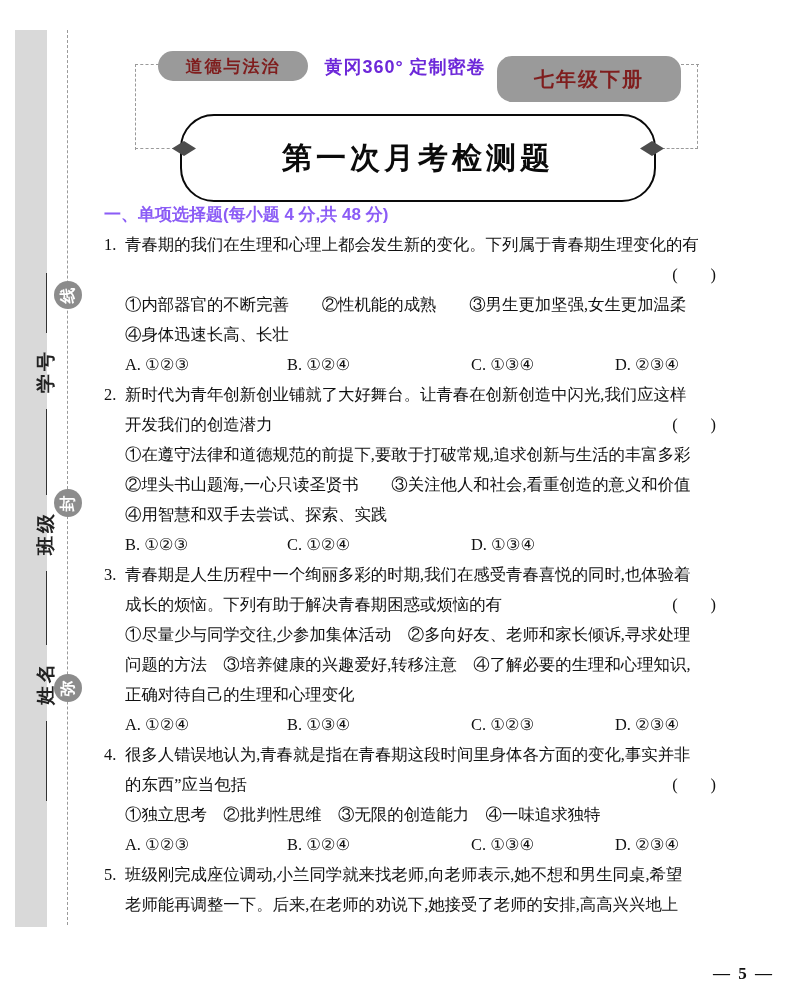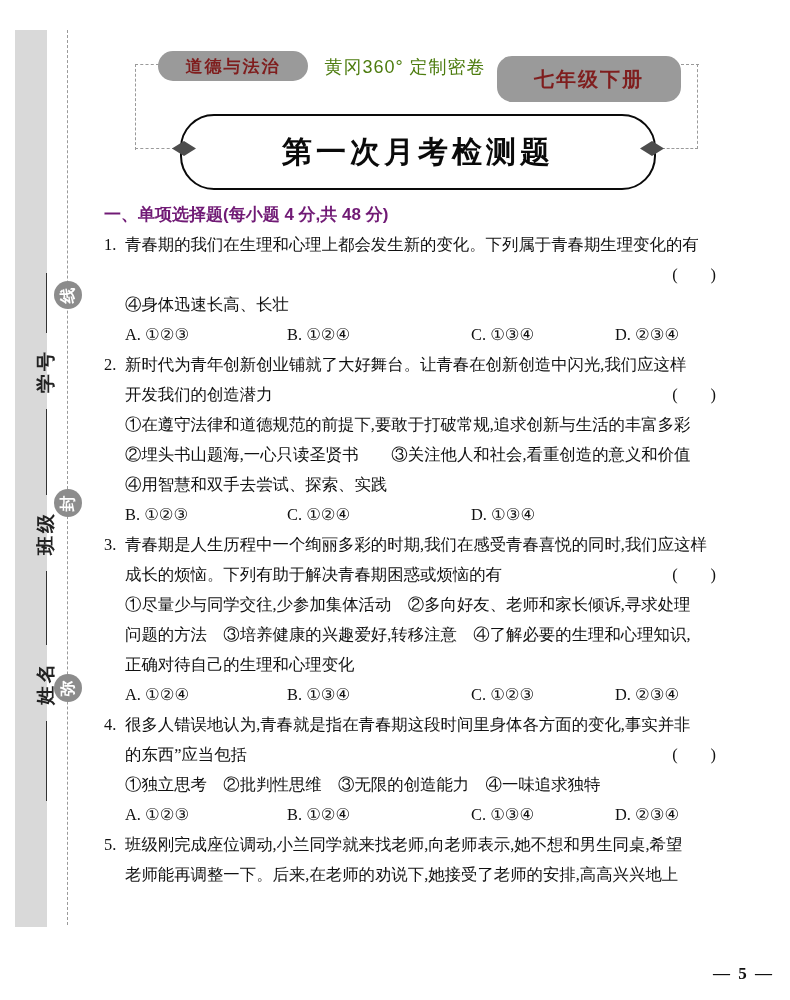--- a/index.html
+++ b/index.html
@@ -33,48 +33,48 @@
     position:absolute; background:#9a9a9a; color:#7f1d1d; border-radius:15px;
     font-family:"Liberation Sans","DejaVu Sans",sans-serif; font-weight:700;
     display:flex; align-items:center; justify-content:center; letter-spacing:2px;
   }
   .badge-left  { left:158px; top:51px; width:150px; height:30px; font-size:17px; }
   .badge-right { left:497px; top:56px; width:184px; height:46px; font-size:20px; }
   .series {
     position:absolute; left:315px; top:53px; width:180px; height:28px;
     display:flex; align-items:center; justify-content:center;
     font-family:"Liberation Sans","DejaVu Sans",sans-serif;
-    font-weight:400; font-size:18px; color:#4d7c0f; letter-spacing:1px; white-space:nowrap;
+    font-weight:700; font-size:18px; color:#6d28d9; letter-spacing:1px; white-space:nowrap;
   }
   .dash { position:absolute; border:0; }
   .dash.h { border-top:1.8px dashed #9a9a9a; height:0; }
   .dash.v { border-left:1.8px dashed #9a9a9a; width:0; }
   .dl-h1 { left:135px; top:64px;  width:24px; }
   .dl-v  { left:135px; top:64px;  height:86px; }
   .dl-h2 { left:135px; top:148px; width:40px; }
   .dr-h1 { left:681px; top:64px;  width:18px; }
   .dr-v  { left:697px; top:64px;  height:85px; }
   .dr-h2 { left:662px; top:148px; width:36px; }
   .title-box {
-    position:absolute; left:180px; top:114px; width:476px; height:76px;
+    position:absolute; left:180px; top:114px; width:476px; height:88px;
     border:2.5px solid #0a0a0a; border-radius:34px; background:#fff;
     display:flex; align-items:center; justify-content:center;
   }
   .exam-title { font-size:30px; font-weight:700; letter-spacing:4px; color:#0a0a0a; }
   .diamond {
     position:absolute; width:24px; height:15px; background:#4d4d4d; z-index:3;
     clip-path:polygon(50% 0, 100% 50%, 50% 100%, 0 50%);
   }
   .dm-left  { left:172px; top:141px; }
   .dm-right { left:640px; top:141px; }
   
   .content { position:absolute; left:104px; top:200px; width:612px; }
   .section-heading {
     font-family:"Liberation Sans","DejaVu Sans",sans-serif;
-    font-weight:700; font-size:17px; line-height:30px; color:#701a75; white-space:nowrap;
+    font-weight:700; font-size:17px; line-height:30px; color:#8b5cf6; white-space:nowrap;
   }
   .question { position:relative; padding-left:21px; }
   .qnum { position:absolute; left:0; top:0; line-height:30px; font-size:16.4px; }
   .qrow { line-height:30px; font-size:16.4px; white-space:nowrap; }
   .qrow.tb { display:flex; justify-content:space-between;gap:48px; }
   .qrow.bracket-row { text-align:right; }
   .qrow.options { display:grid; grid-template-columns:162px 184px 144px 1fr; white-space:nowrap; }
   .bracket { letter-spacing:0; }
   
   .page-number {
@@ -125,20 +125,21 @@
   <div class="diamond dm-left"></div>
   <div class="diamond dm-right"></div>
 
   <div class="content">
     <div class="section-heading">一、单项选择题(每小题 4 分,共 48 分)</div>
     <div id="questions">
         <div class="question">
           <span class="qnum">1.</span>
           <div class="qrow">青春期的我们在生理和心理上都会发生新的变化。下列属于青春期生理变化的有</div>
           <div class="qrow bracket-row">(　　)</div>
+          <div class="qrow">①内部器官的不断完善　　②性机能的成熟　　③男生更加坚强,女生更加温柔</div>
           <div class="qrow">④身体迅速长高、长壮</div>
           <div class="qrow options">
             <span class="opt">A. ①②③</span>
             <span class="opt">B. ①②④</span>
             <span class="opt">C. ①③④</span>
             <span class="opt">D. ②③④</span>
           </div>
         </div>
         <div class="question">
           <span class="qnum">2.</span>
@@ -151,21 +152,21 @@
           <div class="qrow">②埋头书山题海,一心只读圣贤书　　③关注他人和社会,看重创造的意义和价值</div>
           <div class="qrow">④用智慧和双手去尝试、探索、实践</div>
           <div class="qrow options">
             <span class="opt">B. ①②③</span>
             <span class="opt">C. ①②④</span>
             <span class="opt">D. ①③④</span>
           </div>
         </div>
         <div class="question">
           <span class="qnum">3.</span>
-          <div class="qrow">青春期是人生历程中一个绚丽多彩的时期,我们在感受青春喜悦的同时,我们应这样</div>
+          <div class="qrow">青春期是人生历程中一个绚丽多彩的时期,我们在感受青春喜悦的同时,也体验着</div>
           <div class="qrow tb">
             <span>成长的烦恼。下列有助于解决青春期困惑或烦恼的有</span>
             <span class="bracket">(　　)</span>
           </div>
           <div class="qrow">①尽量少与同学交往,少参加集体活动　②多向好友、老师和家长倾诉,寻求处理</div>
           <div class="qrow">问题的方法　③培养健康的兴趣爱好,转移注意　④了解必要的生理和心理知识,</div>
           <div class="qrow">正确对待自己的生理和心理变化</div>
           <div class="qrow options">
             <span class="opt">A. ①②④</span>
             <span class="opt">B. ①③④</span>

